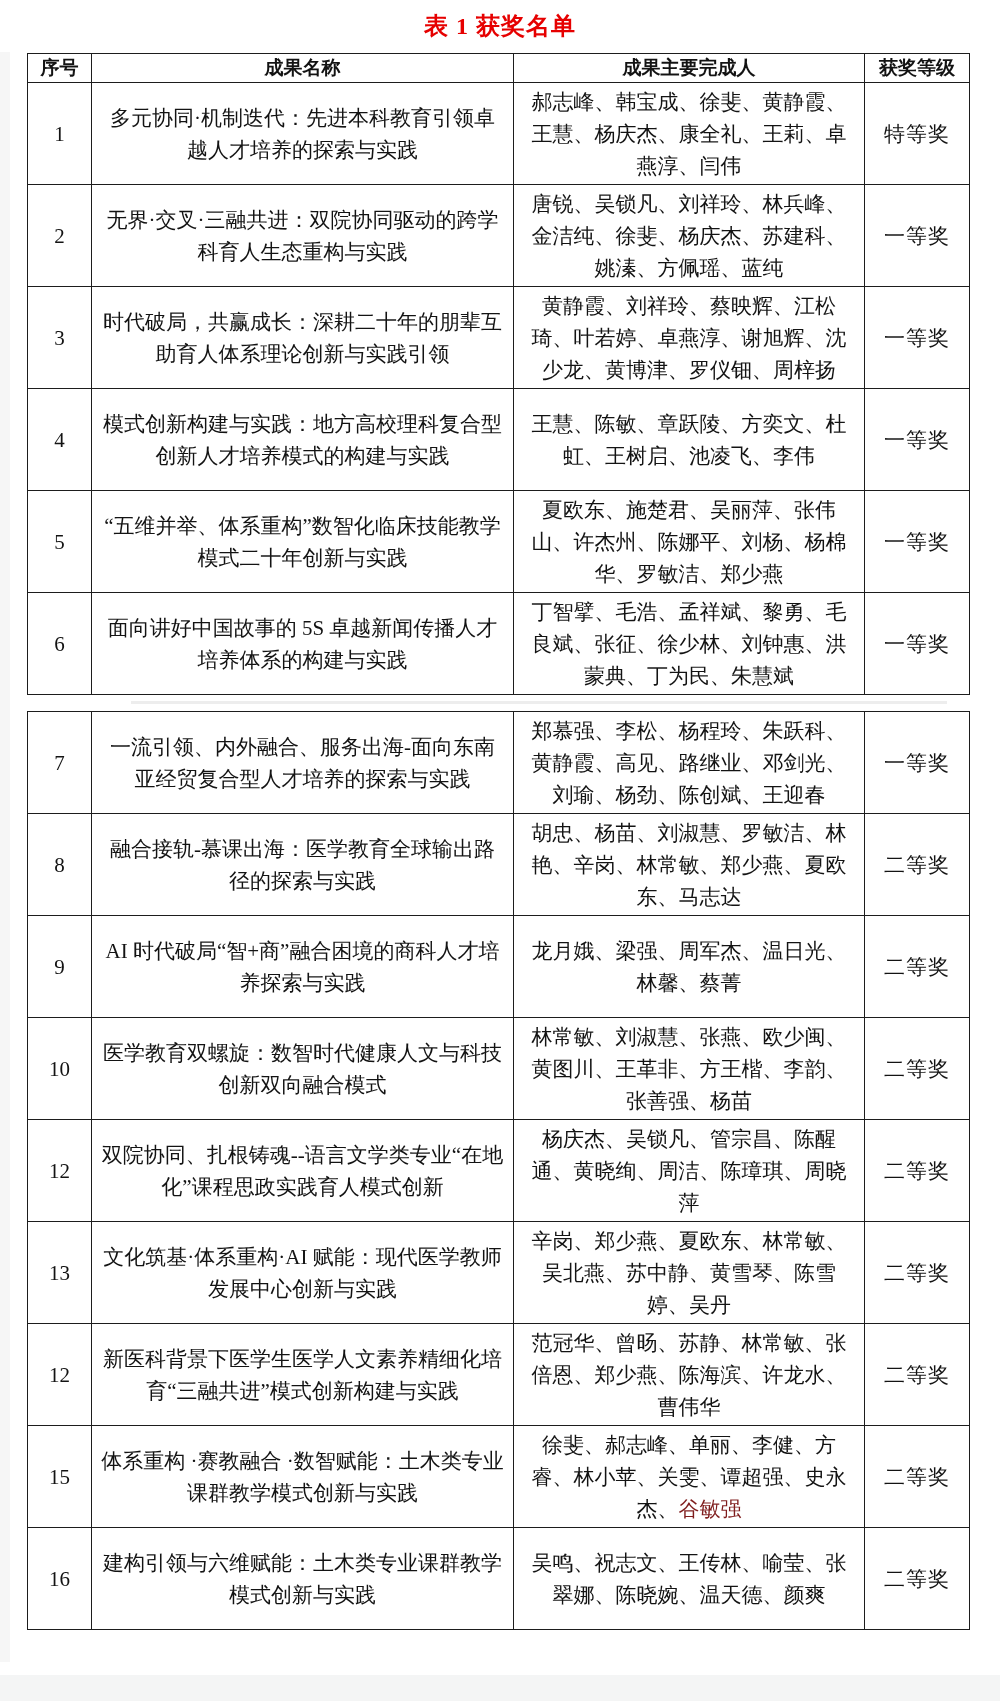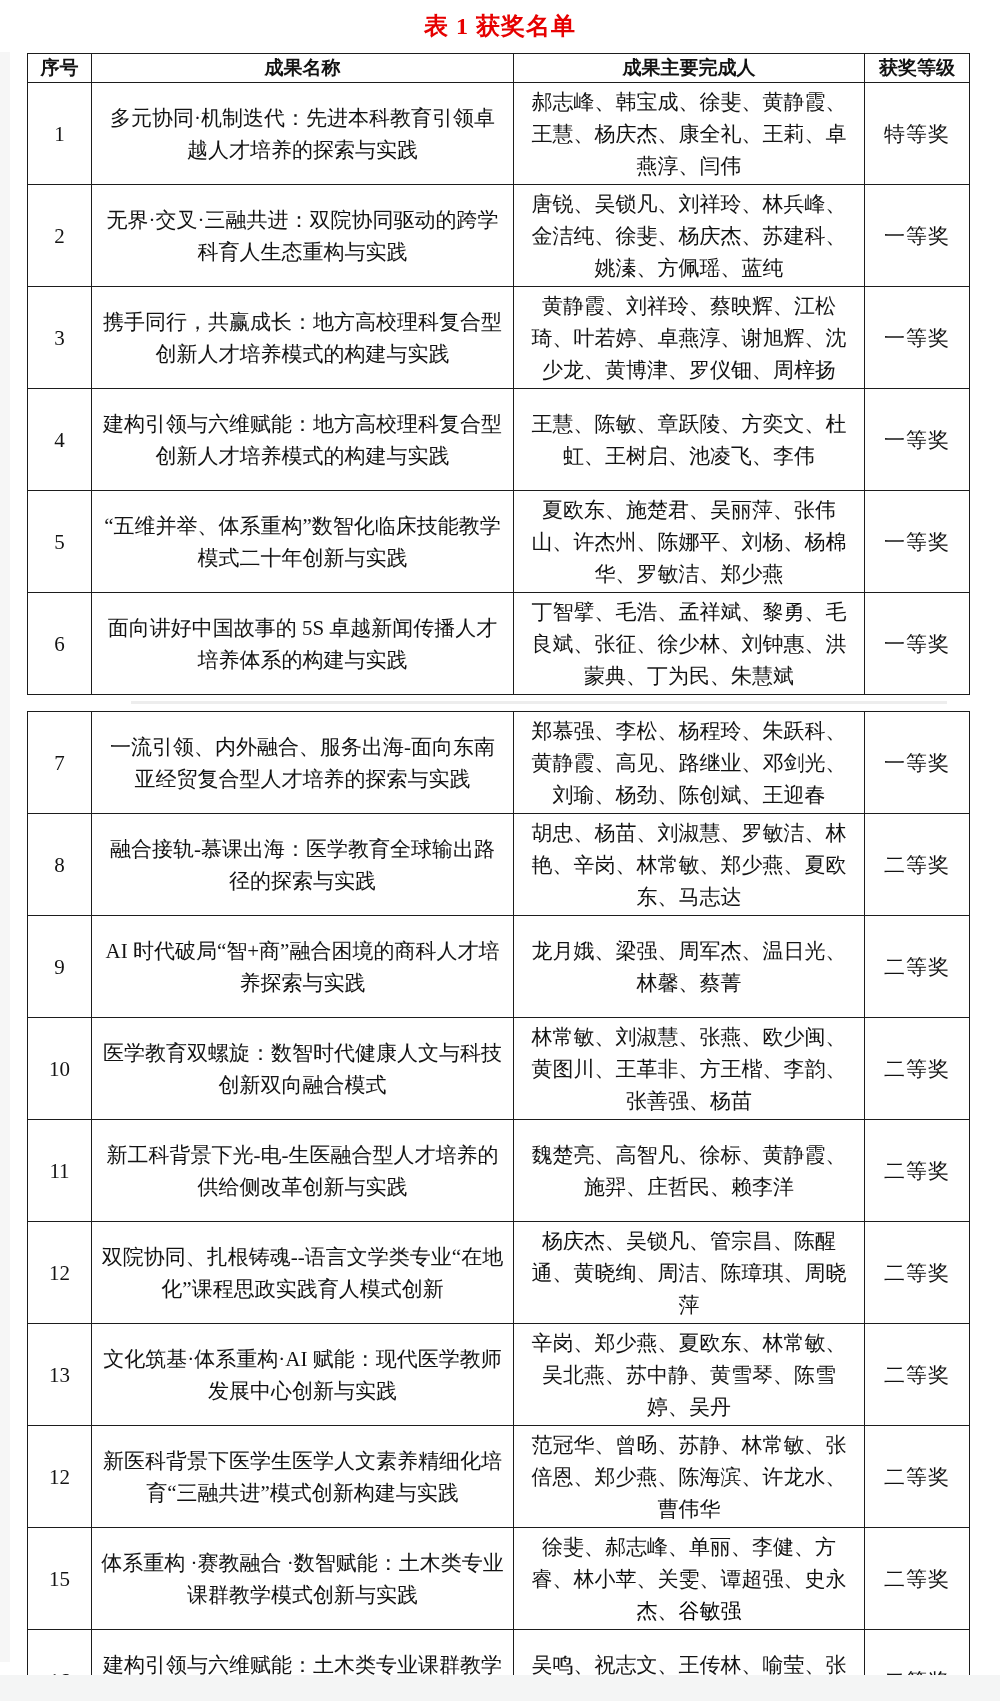--- a/index.html
+++ b/index.html
@@ -52,21 +52,21 @@
     padding: 2px 8px;
   }
   td.cell-no     { font-size: 20px; }
   td.cell-name   { padding: 2px 14px; }
   td.cell-people { padding: 2px 10px; }
   td.cell-award  { letter-spacing: 1px; padding: 2px 4px; }
   .col-no     { width: 64px;  }
   .col-name   { width: 422px; }
   .col-people { width: 351px; }
   .col-award  { width: 105px; }
-  .muted-name { color: #000000; }
+  .muted-name { color: #7f1d1d; }
   .page-gap {
     height: 16px;
     position: relative;
     background: #ffffff;
   }
   .page-gap .gap-line {
     position: absolute;
     left: 104px;
     right: 22px;
     top: 6px;
@@ -121,27 +121,27 @@
           <td class="cell-award">特等奖</td>
         </tr>
         <tr>
           <td class="cell-no">2</td>
           <td class="cell-name">无界·交叉·三融共进：双院协同驱动的跨学科育人生态重构与实践</td>
           <td class="cell-people"><span>唐锐、吴锁凡、刘祥玲、林兵峰、金洁纯、徐斐、杨庆杰、苏建科、姚溱、方佩瑶、蓝纯</span></td>
           <td class="cell-award">一等奖</td>
         </tr>
         <tr>
           <td class="cell-no">3</td>
-          <td class="cell-name">携手同行，共赢成长：地方高校理科复合型创新人才培养模式的构建与实践</td>
+          <td class="cell-name">时代破局，共赢成长：深耕二十年的朋辈互助育人体系理论创新与实践引领</td>
           <td class="cell-people"><span>黄静霞、刘祥玲、蔡映辉、江松琦、叶若婷、卓燕淳、谢旭辉、沈少龙、黄博津、罗仪钿、周梓扬</span></td>
           <td class="cell-award">一等奖</td>
         </tr>
         <tr>
           <td class="cell-no">4</td>
-          <td class="cell-name">建构引领与六维赋能：地方高校理科复合型创新人才培养模式的构建与实践</td>
+          <td class="cell-name">模式创新构建与实践：地方高校理科复合型创新人才培养模式的构建与实践</td>
           <td class="cell-people"><span>王慧、陈敏、章跃陵、方奕文、杜虹、王树启、池凌飞、李伟</span></td>
           <td class="cell-award">一等奖</td>
         </tr>
         <tr>
           <td class="cell-no">5</td>
           <td class="cell-name">“五维并举、体系重构”数智化临床技能教学模式二十年创新与实践</td>
           <td class="cell-people"><span>夏欧东、施楚君、吴丽萍、张伟山、许杰州、陈娜平、刘杨、杨棉华、罗敏洁、郑少燕</span></td>
           <td class="cell-award">一等奖</td>
         </tr>
         <tr>
@@ -183,26 +183,20 @@
           <td class="cell-people"><span>龙月娥、梁强、周军杰、温日光、林馨、蔡菁</span></td>
           <td class="cell-award">二等奖</td>
         </tr>
         <tr>
           <td class="cell-no">10</td>
           <td class="cell-name">医学教育双螺旋：数智时代健康人文与科技创新双向融合模式</td>
           <td class="cell-people"><span>林常敏、刘淑慧、张燕、欧少闽、黄图川、王革非、方王楷、李韵、张善强、杨苗</span></td>
           <td class="cell-award">二等奖</td>
         </tr>
         <tr>
-          <td class="cell-no">11</td>
-          <td class="cell-name">新工科背景下光-电-生医融合型人才培养的供给侧改革创新与实践</td>
-          <td class="cell-people"><span>魏楚亮、高智凡、徐标、黄静霞、施羿、庄哲民、赖李洋</span></td>
-          <td class="cell-award">二等奖</td>
-        </tr>
-        <tr>
           <td class="cell-no">12</td>
           <td class="cell-name">双院协同、扎根铸魂--语言文学类专业“在地化”课程思政实践育人模式创新</td>
           <td class="cell-people"><span>杨庆杰、吴锁凡、管宗昌、陈醒通、黄晓绚、周洁、陈璋琪、周晓萍</span></td>
           <td class="cell-award">二等奖</td>
         </tr>
         <tr>
           <td class="cell-no">13</td>
           <td class="cell-name">文化筑基·体系重构·AI 赋能：现代医学教师发展中心创新与实践</td>
           <td class="cell-people"><span>辛岗、郑少燕、夏欧东、林常敏、吴北燕、苏中静、黄雪琴、陈雪婷、吴丹</span></td>
           <td class="cell-award">二等奖</td>

